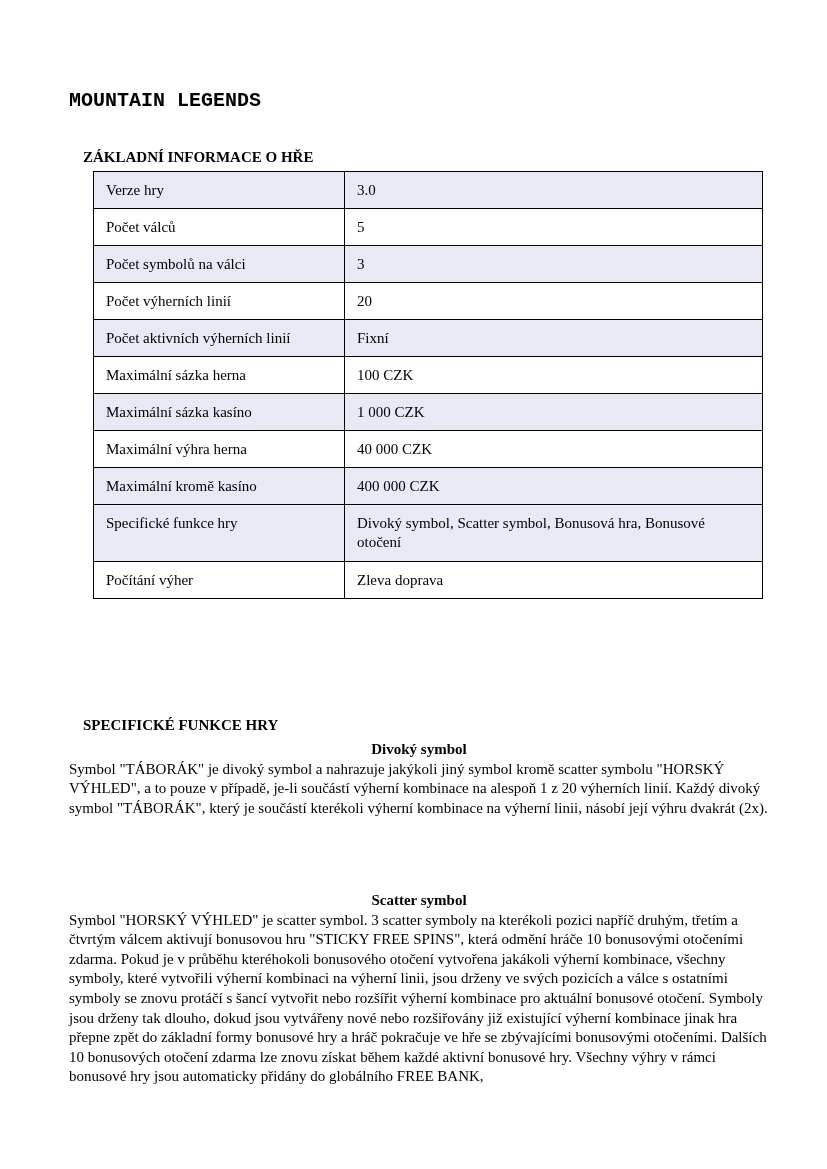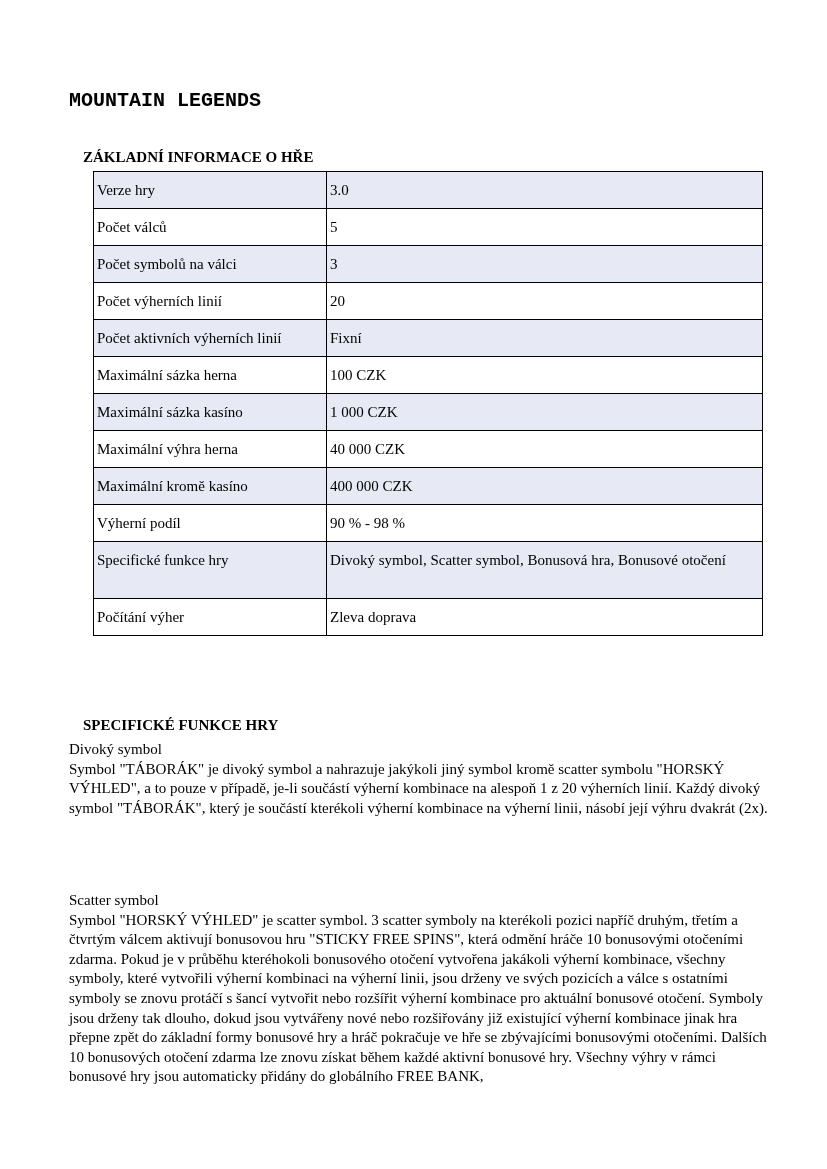--- a/index.html
+++ b/index.html
@@ -43,39 +43,40 @@
       left: 93px;
       top: 171px;
       width: 670px;
       border-collapse: collapse;
       font-family: "Liberation Serif", serif;
       font-size: 15px;
       line-height: 19px;
     }
     table.info td {
       border: 1px solid #000;
-      padding: 0 3px;
+      padding: 0 12px;
       vertical-align: top;
       padding-top: 9px;
     }
     table.info td.k { width: 226px; }
     table.info tr { height: 37px; }
     table.info tr.tall { height: 57px; }
     table.info tr.shade td { background: #e7e9f4; }
 
     .feature {
       position: absolute;
       left: 69px;
       width: 700px;
       font-size: 15px;
       line-height: 19.6px;
     }
     .feature .f-title {
-      font-weight: normal;
+      font-weight: bold;
       display: block;
+      text-align: center;
     }
     .feature .f-body {
       display: block;
     }
     .f-wild { top: 740px; }
     .f-scatter { top: 854px; margin-top: 37px; }
   </style>
 </head>
 <body>
 
@@ -114,24 +115,20 @@
       <td>1 000 CZK</td>
     </tr>
     <tr>
       <td class="k">Maximální výhra herna</td>
       <td>40 000 CZK</td>
     </tr>
     <tr class="shade">
       <td class="k">Maximální kromě kasíno</td>
       <td>400 000 CZK</td>
     </tr>
-    <tr>
-      <td class="k">Výherní podíl</td>
-      <td>90 % - 98 %</td>
-    </tr>
     <tr class="shade tall">
       <td class="k">Specifické funkce hry</td>
       <td>Divoký symbol, Scatter symbol, Bonusová hra, Bonusové otočení</td>
     </tr>
     <tr>
       <td class="k">Počítání výher</td>
       <td>Zleva doprava</td>
     </tr>
   </tbody>
 </table>

